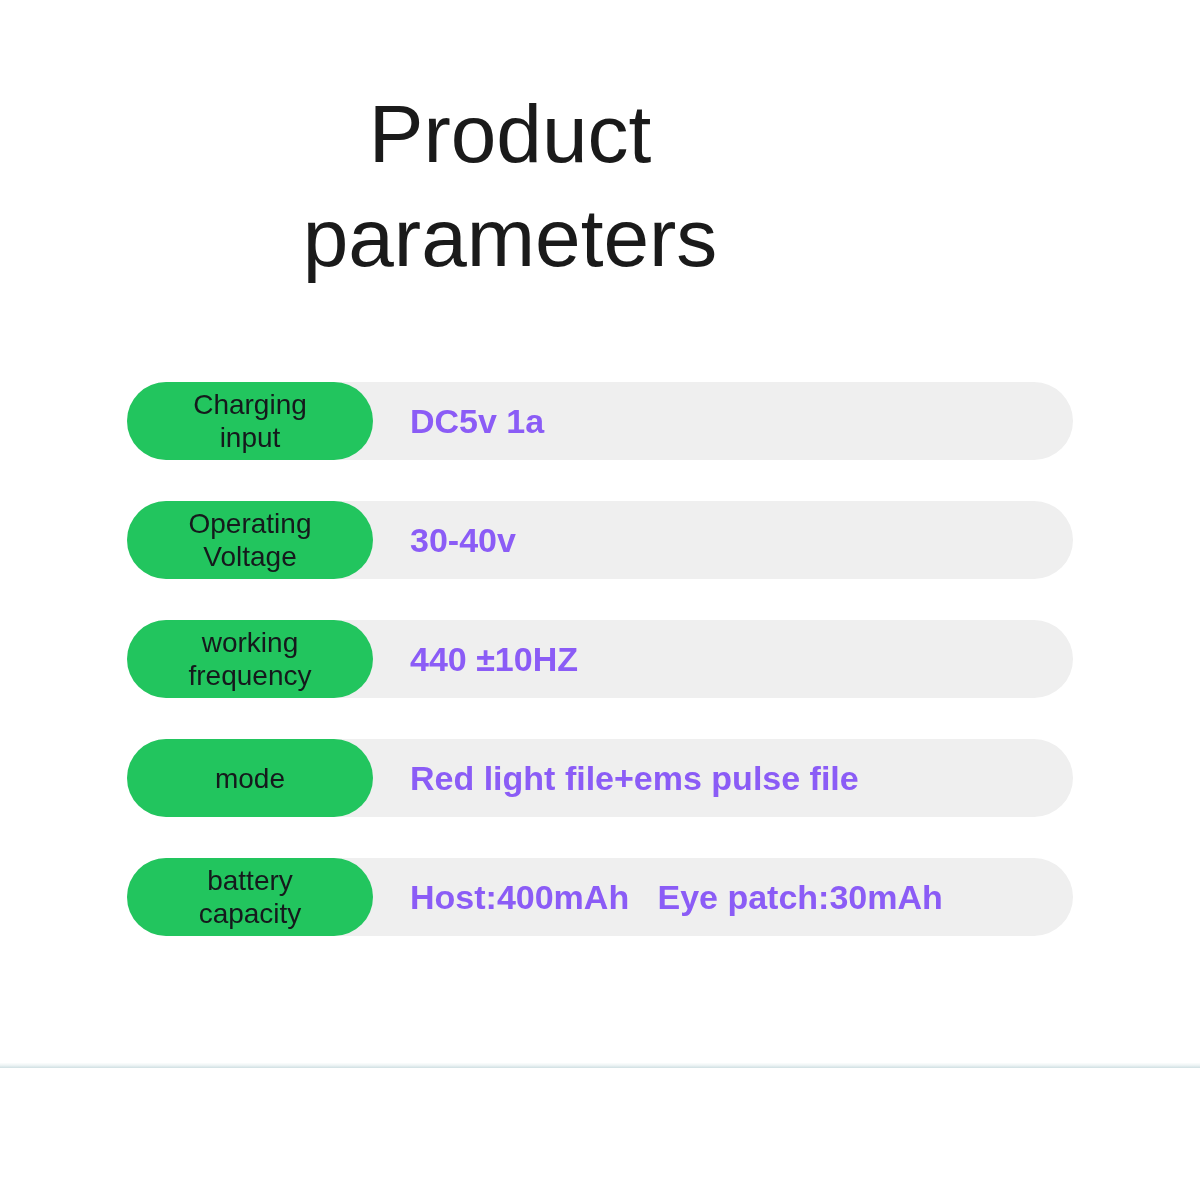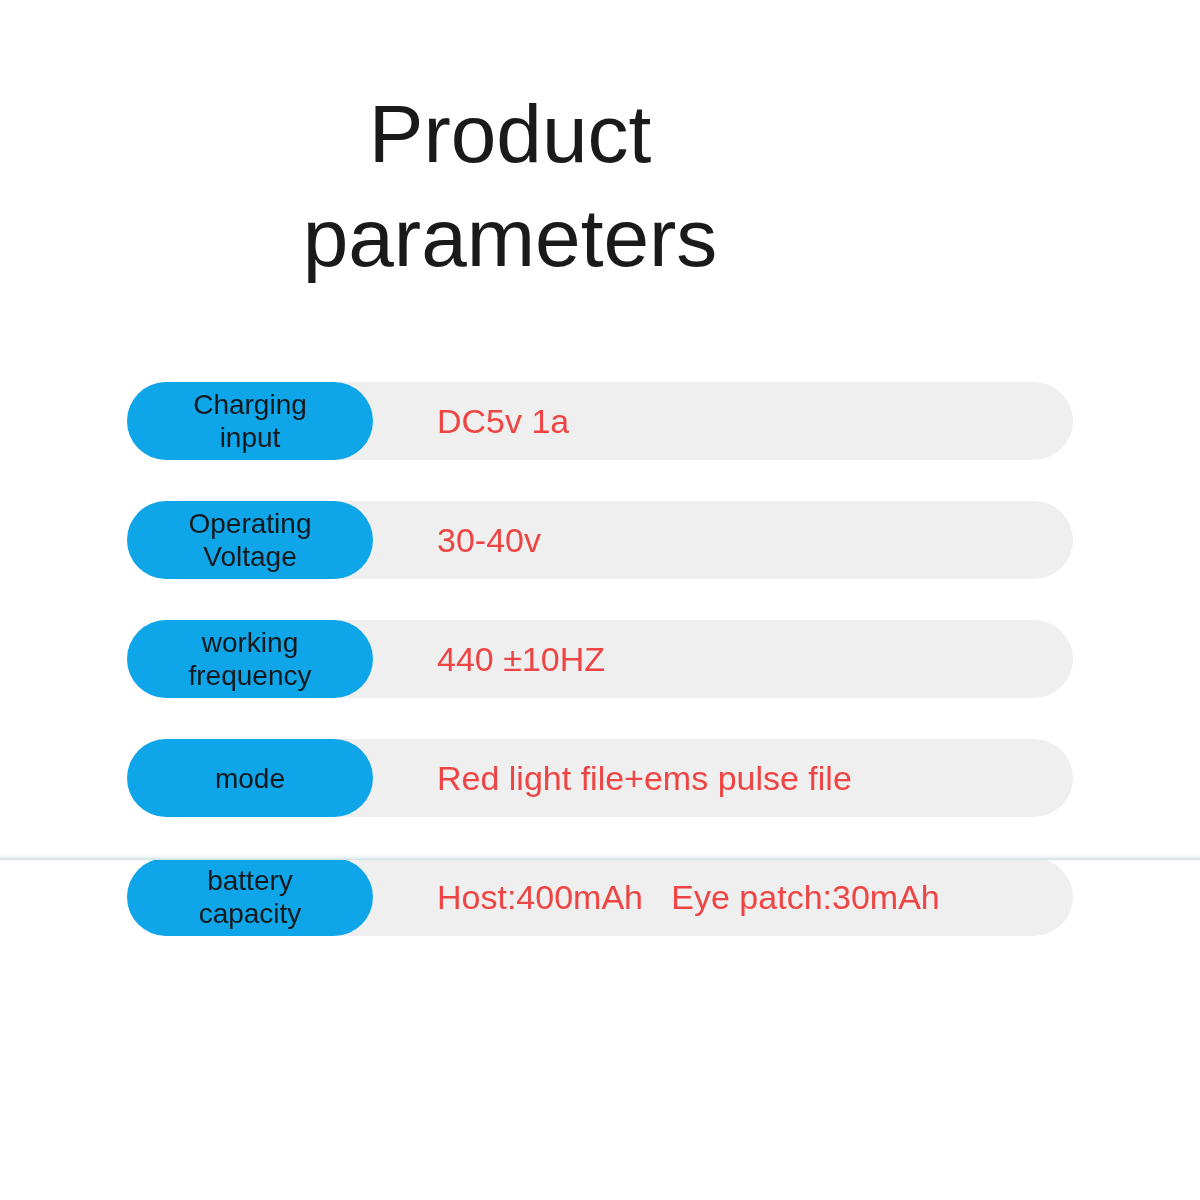--- a/index.html
+++ b/index.html
@@ -11,21 +11,21 @@
     width: 1200px;
     height: 1200px;
     background: #ffffff;
     font-family: "Liberation Sans", sans-serif;
     overflow: hidden;
   }
 
   #page {
     position: relative;
     width: 1200px;
-    height: 860px;
+    height: 1068px;
     background: #ffffff;
     box-sizing: border-box;
   }
 
   
   #bottom-edge {
     position: absolute;
     left: 0;
     bottom: 0;
     width: 1200px;
@@ -73,21 +73,21 @@
     background: #efefef;
     border-radius: 39px;
   }
 
   .spec-label {
     position: absolute;
     left: 0;
     top: 0;
     width: 246px;
     height: 78px;
-    background: #0ea5e9;
+    background: #22c55e;
     border-radius: 39px;
     display: flex;
     align-items: center;
     justify-content: center;
     text-align: center;
     color: #15191c;
     font-size: 28px;
     line-height: 33px;
     font-weight: 400;
     white-space: pre-line;
@@ -95,26 +95,25 @@
     padding: 0 10px;
   }
 
   .spec-value {
     position: absolute;
     left: 283px;
     top: 0;
     height: 78px;
     display: flex;
     align-items: center;
-    color: #ef4444;
+    color: #8b5cf6;
     font-size: 34px;
     line-height: 40px;
-    font-weight: 400;
+    font-weight: 700;
     white-space: pre;
-    margin-left: 27px;
   }
 </style>
 </head>
 <body>
 
 <div id="page">
 
   <div id="title">Product
 parameters</div>
 

